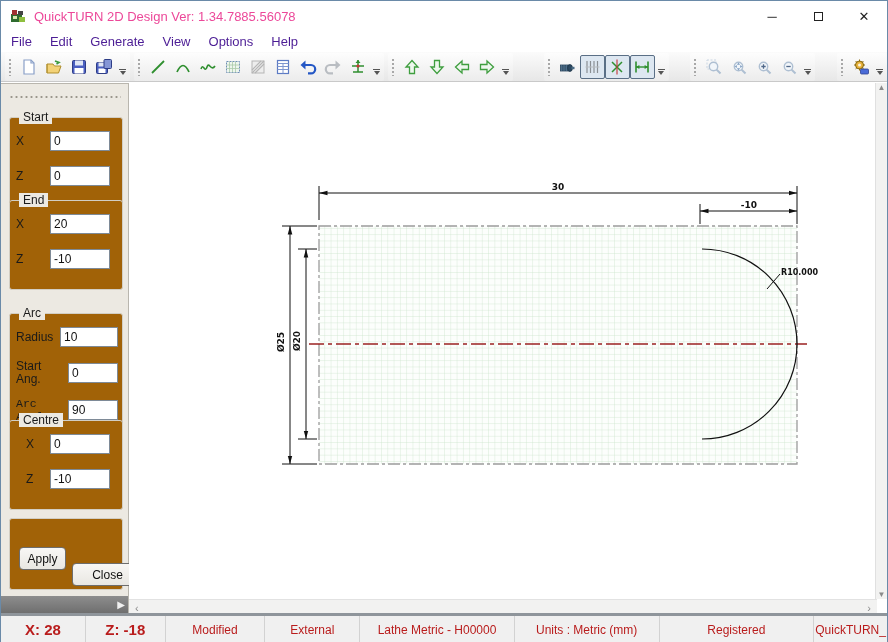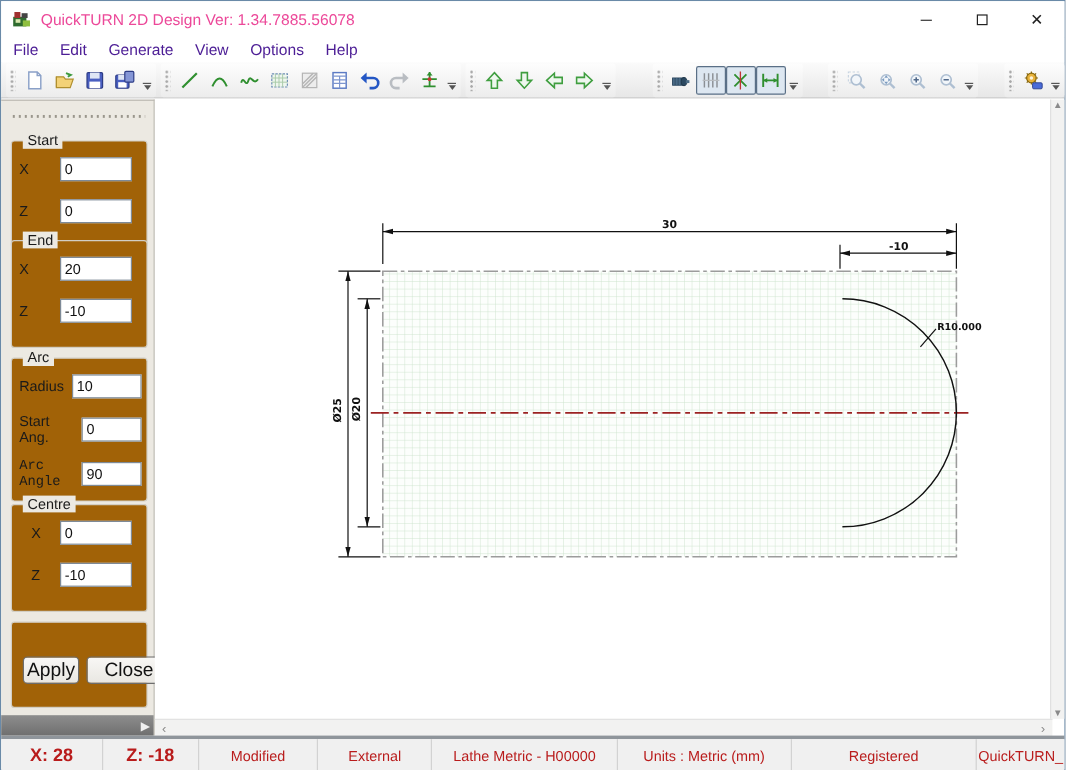--- a/index.html
+++ b/index.html
@@ -51,21 +51,21 @@
                 background-size:5px 4px; }
   .groupbox { position:absolute; left:8px; width:114px; border:1px solid #d2cec4;
               border-radius:3px; background:#a16207; }
   .gb-label { position:absolute; top:-8px; left:9px; background:#ece9e2; padding:0 4px;
               font-size:12px; color:#1a1a1a; }
   .frow { position:absolute; display:flex; align-items:center; }
   .flabel { font-size:12px; color:#1a1a1a; }
   .field { height:20px; border:1px solid #7e8a97; background:#fff; font-size:12px;
            padding:0 3px; font-family:"Liberation Sans",sans-serif; color:#111; }
   .btn { height:23px; border:1px solid #6d6d6d; border-radius:4px;
-         background:linear-gradient(#f8f7f5,#e9e7e2); font-size:16px; color:#111;
+         background:linear-gradient(#f8f7f5,#e9e7e2); font-size:12px; color:#111;
          font-family:"Liberation Sans",sans-serif; }
   .panel-hscroll { position:absolute; left:0; top:512px; width:127px; height:17px;
                    background:linear-gradient(#8d8d8d,#6f6f6f); display:flex; align-items:center;
                    justify-content:flex-end; color:#f0f0f0; font-size:10px; padding-right:3px; }
 
   
   .canvas-wrap { position:absolute; left:128px; top:82px; width:748px; height:516px; background:#fff; }
   .vscroll { position:absolute; right:0; top:82px; width:12px; height:516px; background:#f2f2f1;
              border-left:1px solid #e0e0e0; display:flex; flex-direction:column;
              justify-content:space-between; align-items:center; color:#8a8a8a; font-size:8px; }
@@ -364,21 +364,21 @@
       <div class="frow" style="left:6px; top:13px;">
         <span class="flabel" style="width:34px;">X</span>
         <input class="field" style="width: 60px;" value="20">
       </div>
       <div class="frow" style="left:6px; top:48px;">
         <span class="flabel" style="width:34px;">Z</span>
         <input class="field" style="width: 60px;" value="-10">
       </div>
     </div>
 
-    <div class="groupbox" style="top:214px; height:120px;">
+    <div class="groupbox" style="top:229px; height:120px;">
       <span class="gb-label">Arc</span>
       <div class="frow" style="left:6px; top:13px;">
         <span class="flabel" style="width:44px;">Radius</span>
         <input class="field" style="width: 58px;" value="10">
       </div>
       <div class="frow" style="left:6px; top:46px;">
         <span class="flabel" style="width:44px; line-height:13px;">Start Ang.</span>
         <input class="field" style="width: 50px; margin-left: 8px;" value="0">
       </div>
       <div class="frow" style="left:6px; top:83px;">
@@ -394,21 +394,21 @@
         <input class="field" style="width: 60px;" value="0">
       </div>
       <div class="frow" style="left:6px; top:48px;">
         <span class="flabel" style="width:34px; padding-left:10px;">Z</span>
         <input class="field" style="width: 60px;" value="-10">
       </div>
     </div>
 
     <div class="groupbox" style="top:434px; height:72px;">
       <button class="btn" style="position:absolute; left:9px; top:28px; width:47px;">Apply</button>
-      <button class="btn" style="position:absolute; left:62px; top:28px; width:71px;">Close</button>
+      <button class="btn" style="position:absolute; left:62px; top:44px; width:71px;">Close</button>
     </div>
 
     <div class="panel-hscroll">▶</div>
   </div>
 
   <div class="canvas-wrap">
     <svg width="746" height="516" viewBox="0 0 746 516">
       <defs>
         <pattern id="gridpat" width="6.3" height="6.3" patternUnits="userSpaceOnUse">
           <rect width="6.3" height="6.3" fill="#fcfefc"></rect>

